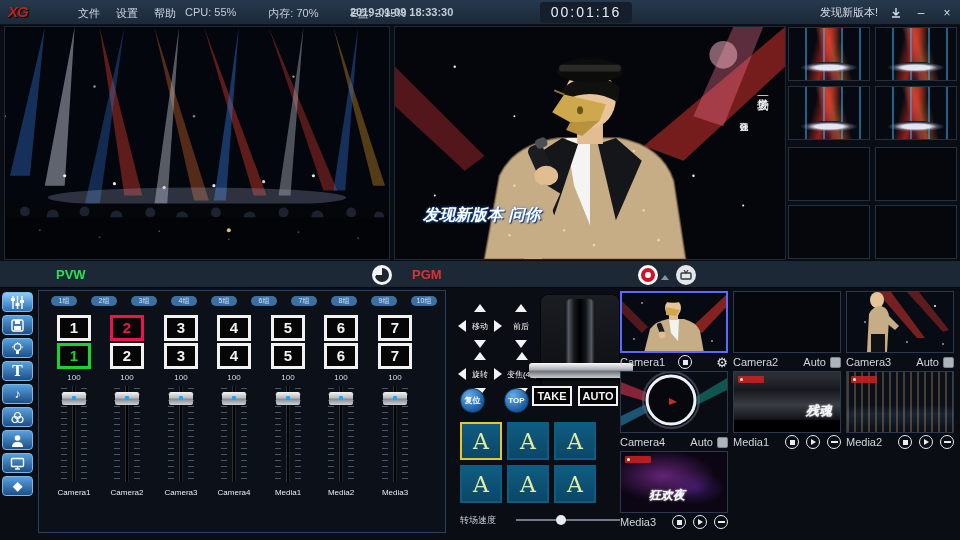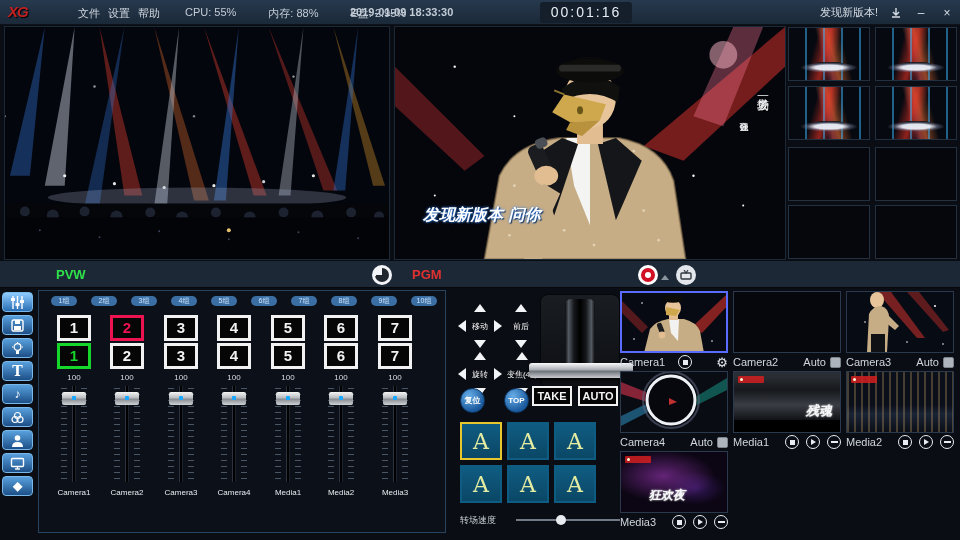--- a/index.html
+++ b/index.html
@@ -6,21 +6,21 @@
   html,body { width:960px; height:540px; overflow:hidden; background:#07090d;
               font-family:"Liberation Sans", sans-serif; }
   .abs { position:absolute; }
   #app { position:relative; width:960px; height:540px; background:#0a0d13; }
 
   
   #titlebar { position:absolute; left:0; top:0; width:960px; height:25px;
     background:linear-gradient(#27394e,#1b2938); border-bottom:1px solid #0c1218; }
   .logo { left:8px; top:3px; color:#c21f1f; font-weight:bold; font-style:italic;
     font-size:15px; letter-spacing:-1px; text-shadow:1px 1px 1px #000; }
-  .menus { left:78px; top:6px; display:flex; gap:8px; }
+  .menus { left:78px; top:6px; display:flex; gap:16px; }
   .menus span { color:#cfd6de; font-size:11px; cursor:default; }
   .stats { left:185px; top:6px; display:flex; gap:32px; }
   .stats span { color:#c3ccd6; font-size:11px; }
   .datetime { left:350px; top:6px; color:#c3ccd6; font-size:11px;font-weight:bold; }
   .timerbox { left:540px; top:2px; width:92px; height:21px; background:#141f2b;
     border-radius:3px; color:#e8eef5; font-size:14px; letter-spacing:2px;
     text-align:center; line-height:21px; }
   .tb-right { right:6px; top:0; height:25px; display:flex; align-items:center; gap:12px; }
   .update-notice { color:#d6dde5; font-size:11px; }
   .win-icon { color:#d6dde5; font-size:12px; width:14px; text-align:center; cursor:pointer; }
@@ -195,21 +195,21 @@
 
   <div id="titlebar">
     <div class="abs logo">XG</div>
     <div class="abs menus">
       <span>文件</span>
       <span>设置</span>
       <span>帮助</span>
     </div>
     <div class="abs stats">
       <span>CPU: 55%</span>
-      <span>内存: 88%</span>
+      <span>内存: 70%</span>
       <span>E盘: 2.95%</span>
     </div>
     <div class="abs datetime">2019-01-09 18:33:30</div>
     <div class="abs timerbox">00:01:16</div>
     <div class="abs tb-right">
       <span class="update-notice">发现新版本!</span>
       <svg class="upd-svg" viewBox="0 0 12 12">
         <path d="M6 1v6 M3 5l3 3 3-3 M2 10h8" stroke="#d6dde5" stroke-width="1.4" fill="none"></path>
       </svg>
       <span class="win-icon">–</span>

